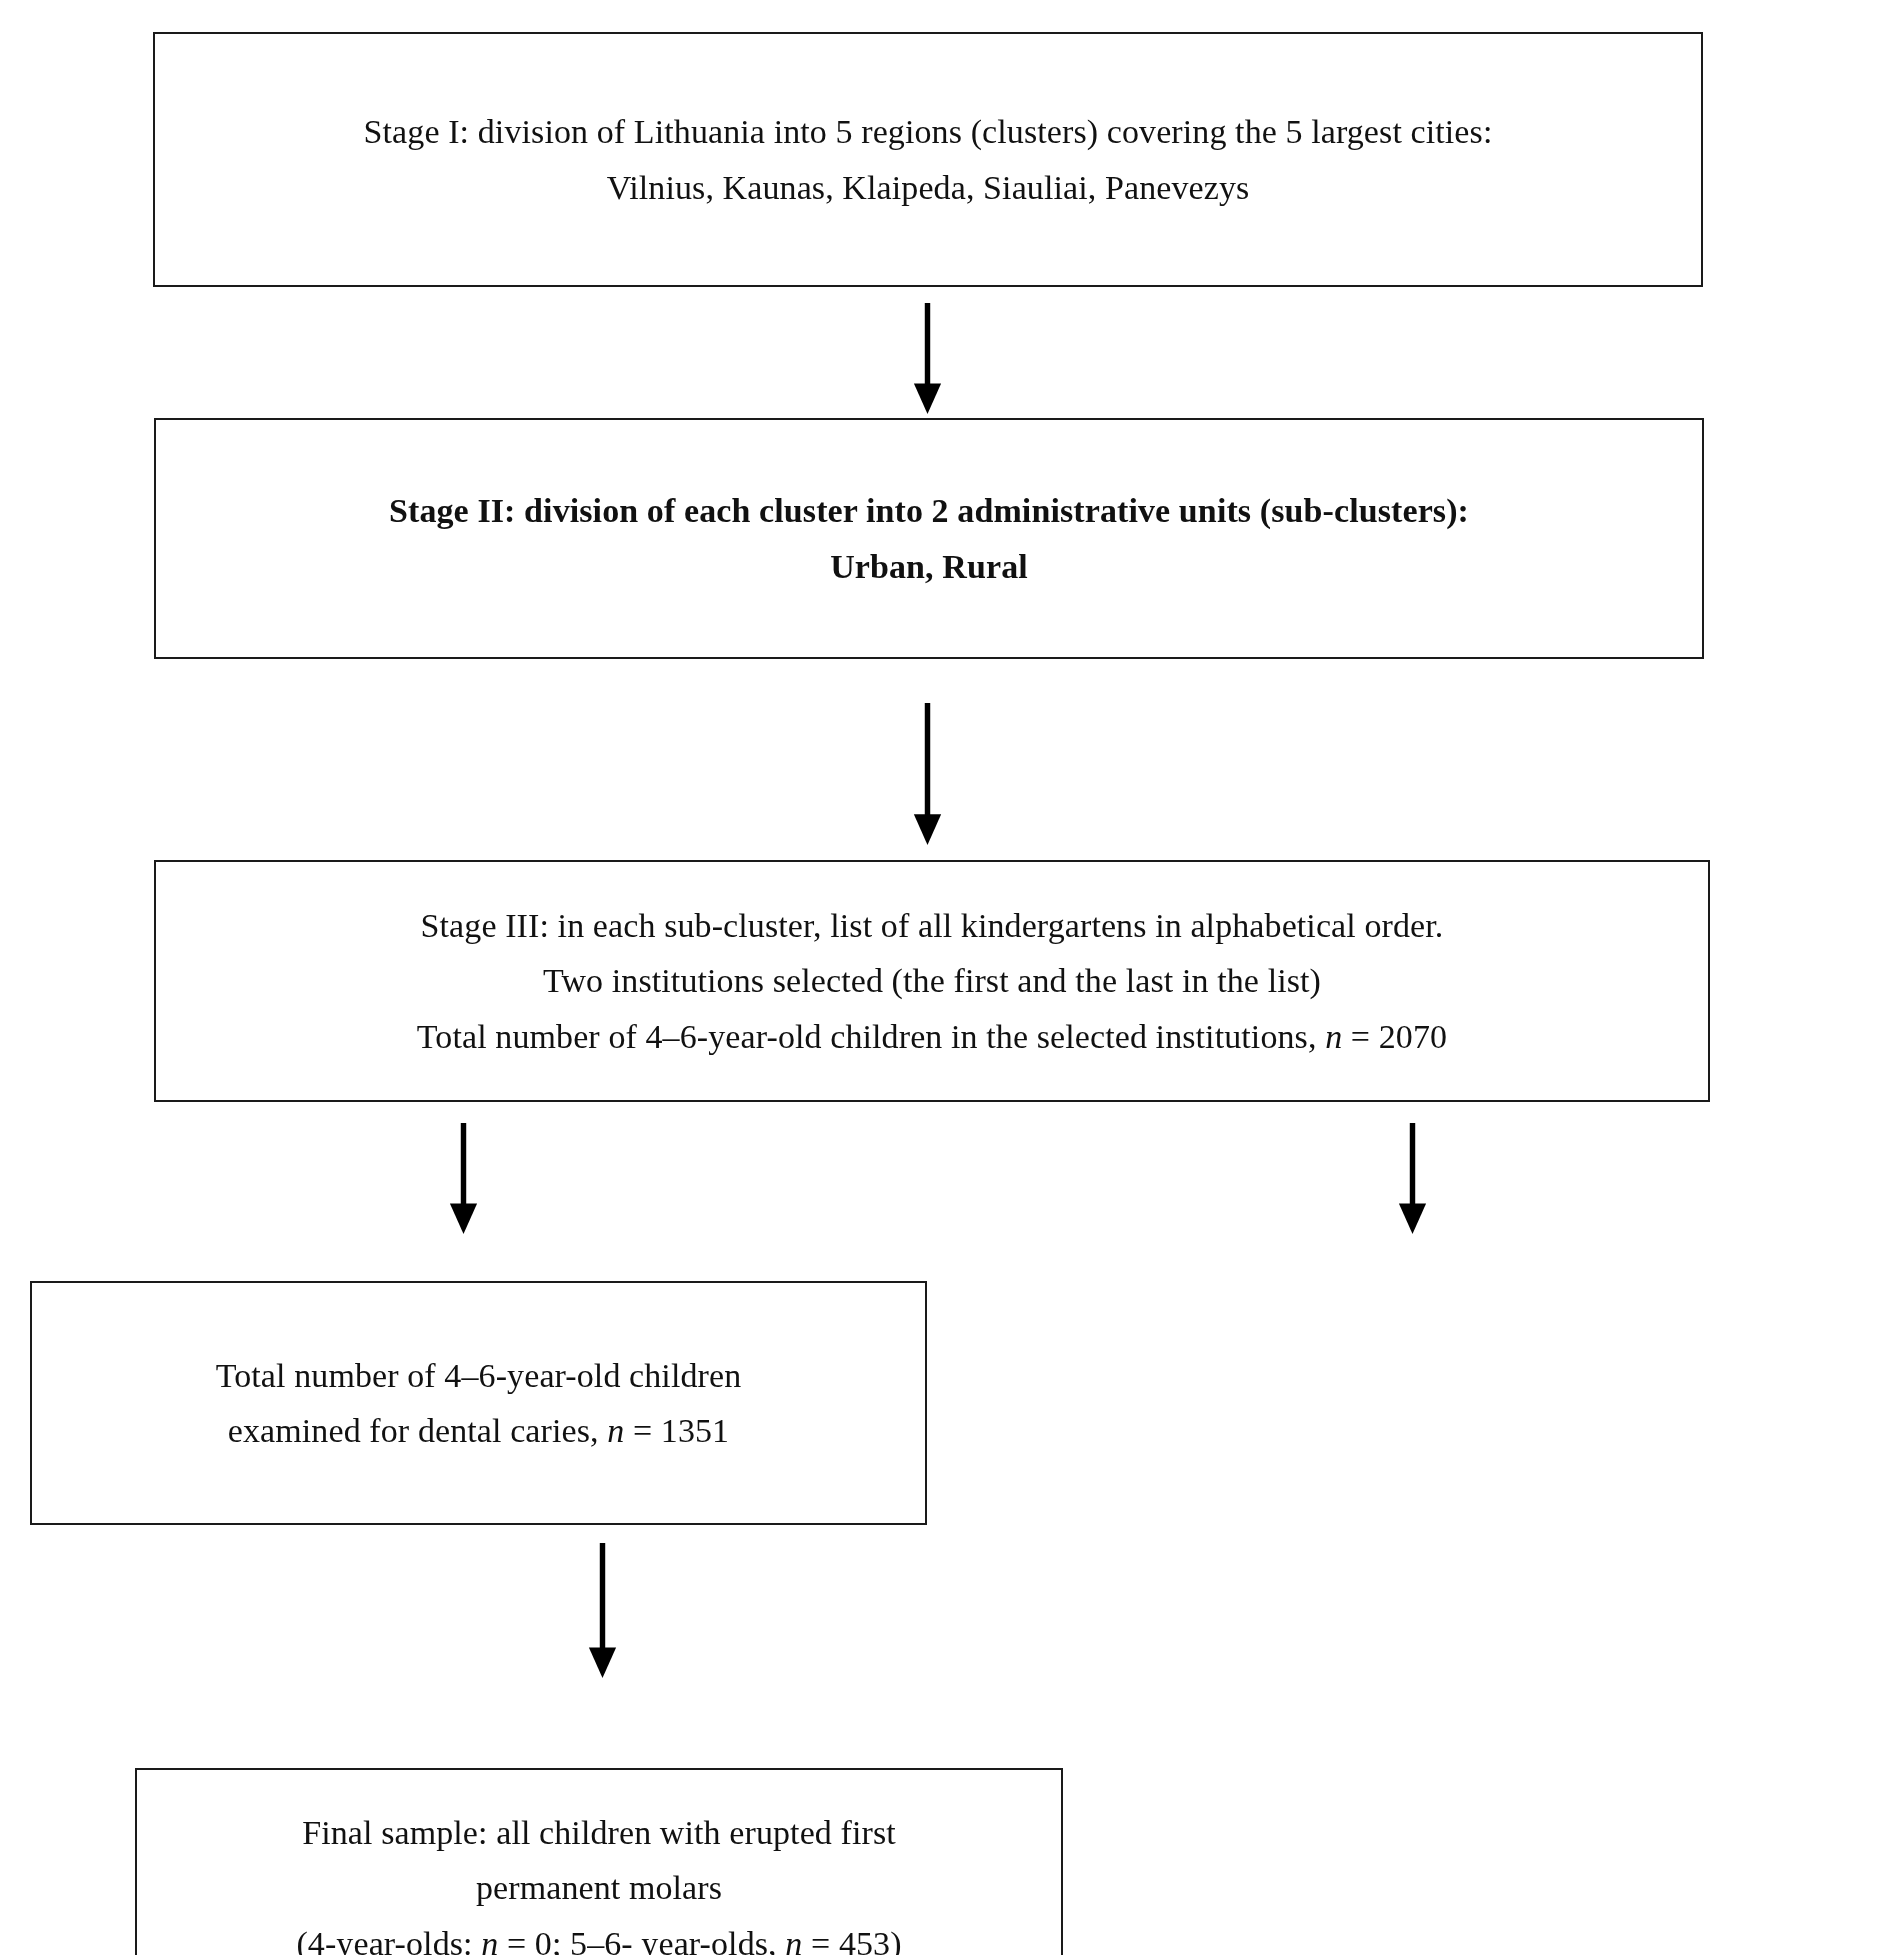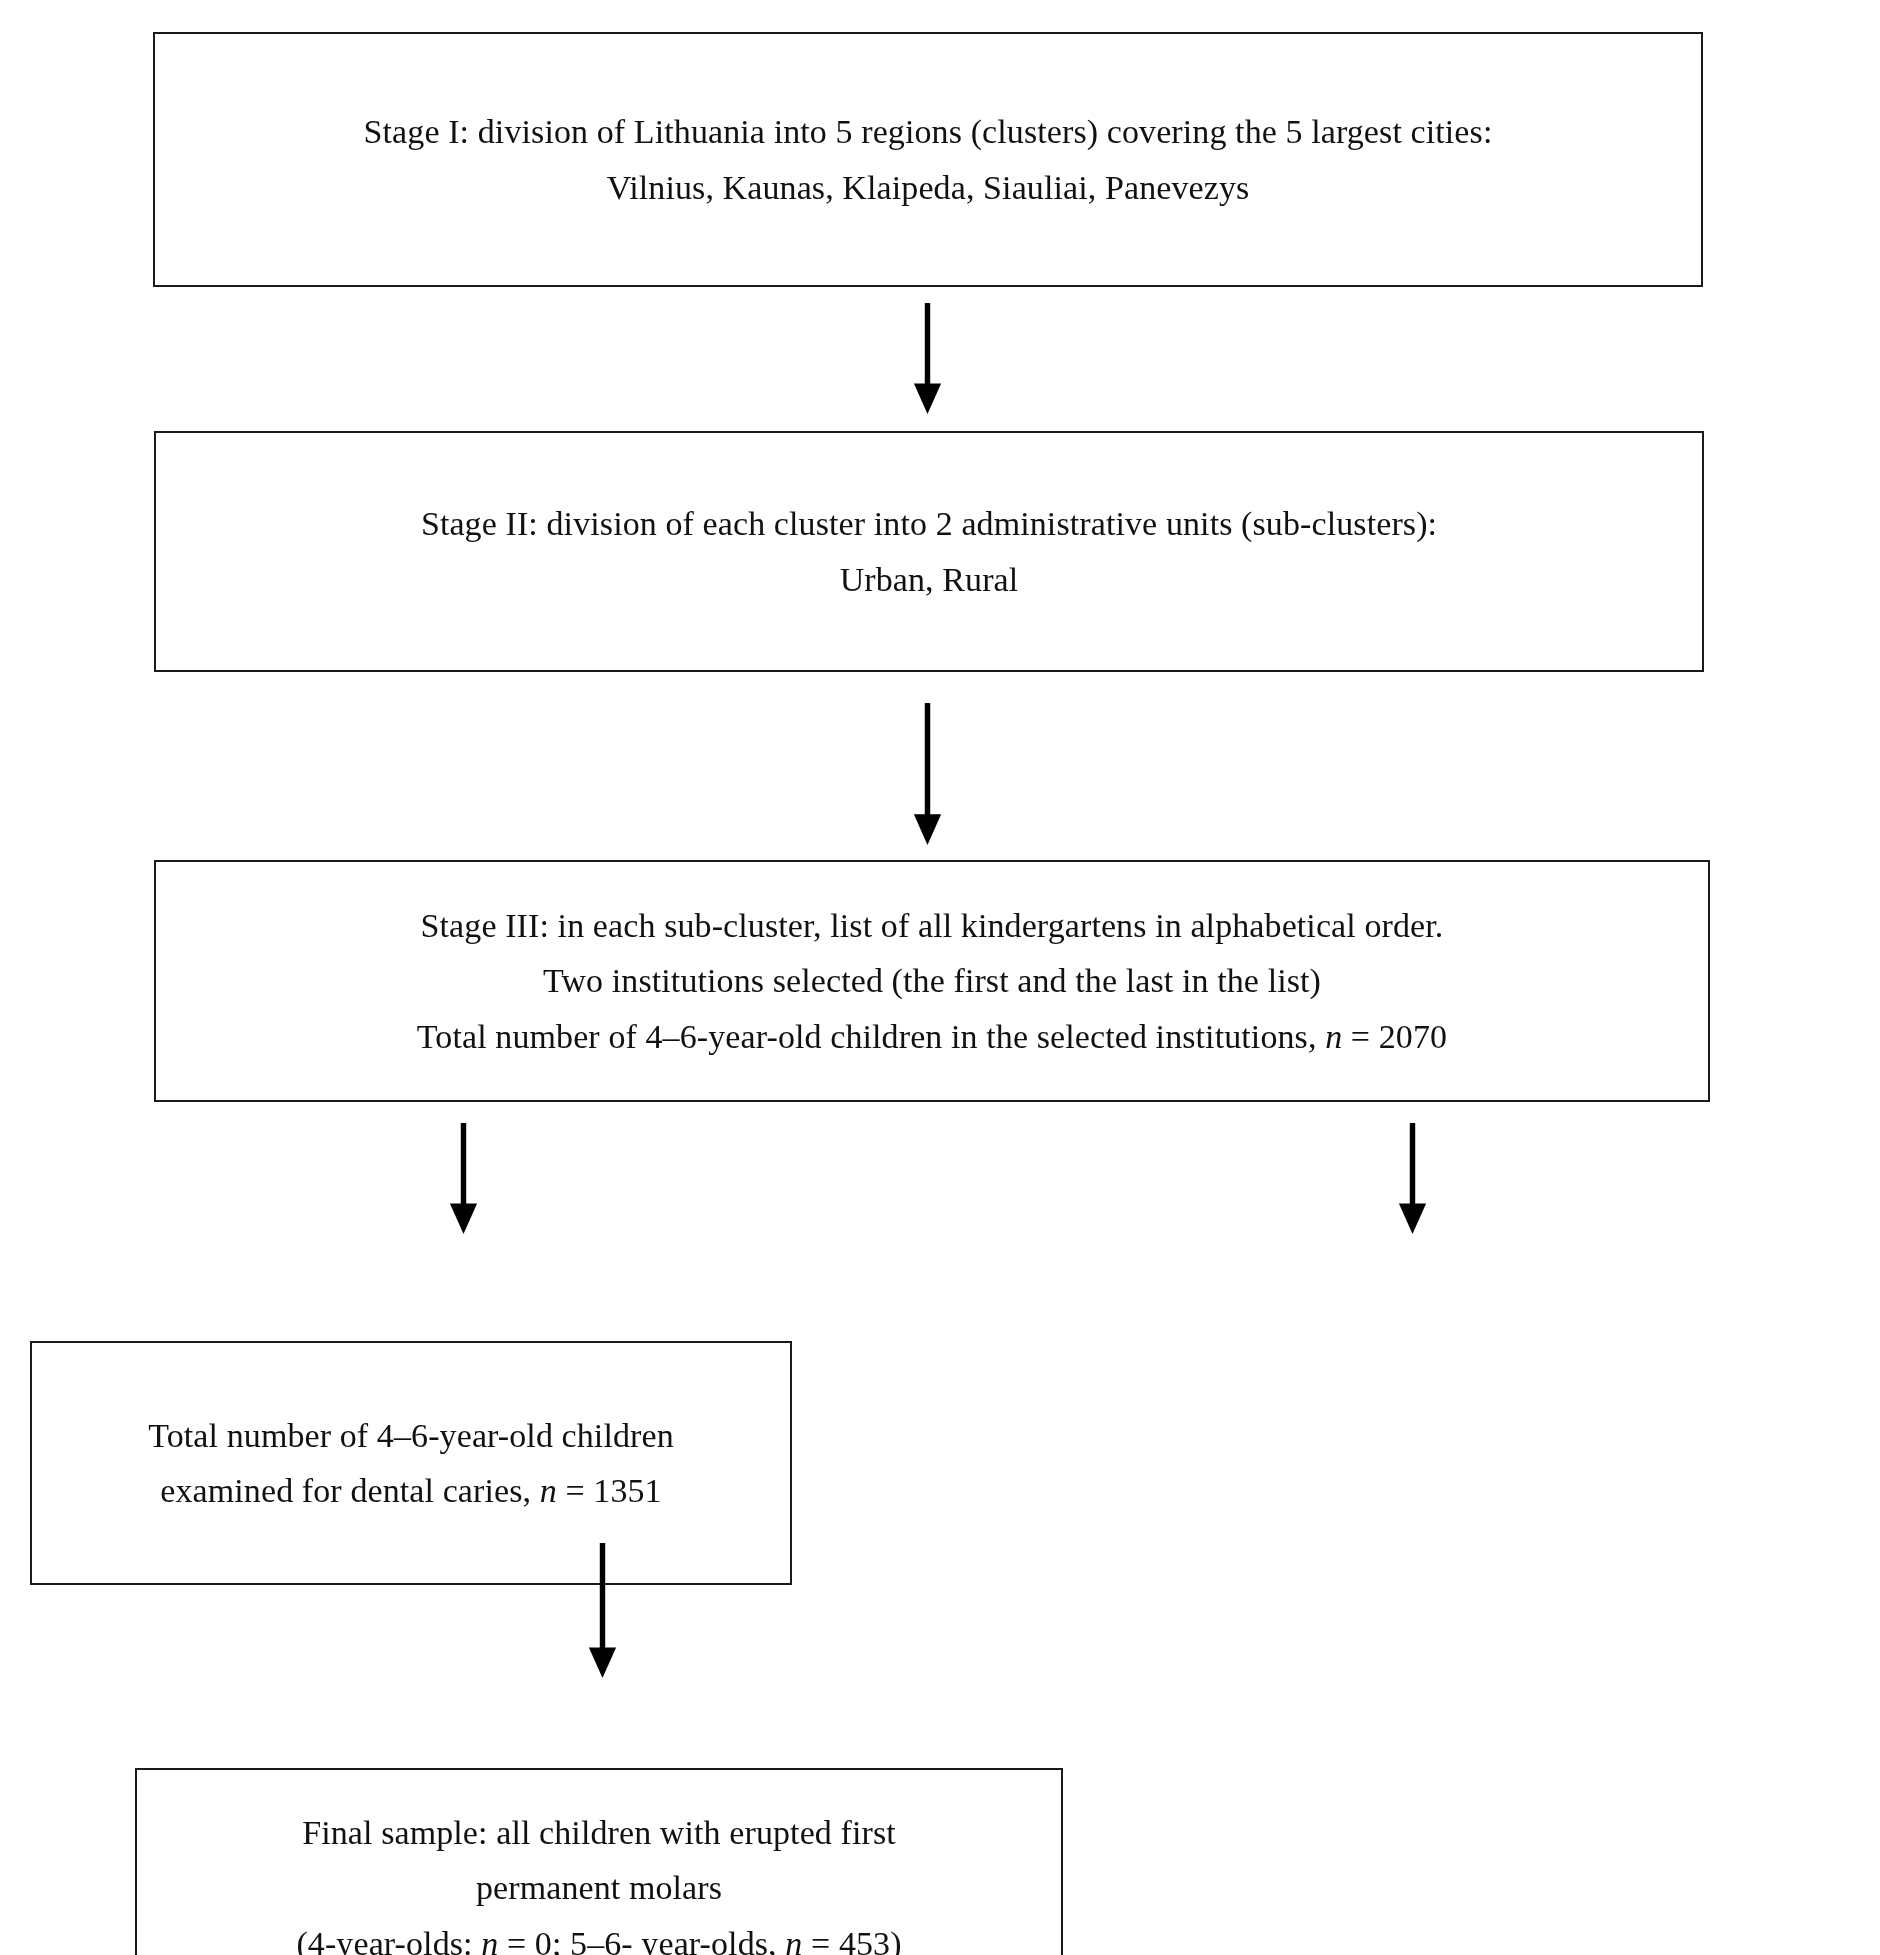--- a/index.html
+++ b/index.html
@@ -53,21 +53,21 @@
     <div class="node-text">Stage I: division of Lithuania into 5 regions (clusters) covering the 5 largest cities:<br>Vilnius, Kaunas, Klaipeda, Siauliai, Panevezys</div>
   </div>
 
   <div class="connector" style="left:911px; top:303px; width:33px; height:112px;">
     <svg width="33" height="112" viewBox="0 0 60 206" aria-hidden="true">
       <rect x="25" y="0" width="10" height="150" fill="#000000"></rect>
       <polygon points="5,148 55,148 30,204" fill="#000000"></polygon>
     </svg>
   </div>
 
-  <div class="node-box" style="left:154px; top:431px; width:1550px; height:241px;">
+  <div class="node-box" style="left:154px; top:418px; width:1550px; height:241px;font-weight:bold;">
     <div class="node-text">Stage II: division of each cluster into 2 administrative units (sub-clusters):<br>Urban,  Rural</div>
   </div>
 
   <div class="connector" style="left:911px; top:703px; width:33px; height:143px;">
     <svg width="33" height="143" viewBox="0 0 60 262" aria-hidden="true">
       <rect x="25" y="0" width="10" height="206" fill="#000000"></rect>
       <polygon points="5,204 55,204 30,260" fill="#000000"></polygon>
     </svg>
   </div>
 
@@ -82,21 +82,21 @@
     </svg>
   </div>
 
   <div class="connector" style="left:1396px; top:1123px; width:33px; height:112px;">
     <svg width="33" height="112" viewBox="0 0 60 206" aria-hidden="true">
       <rect x="25" y="0" width="10" height="150" fill="#000000"></rect>
       <polygon points="5,148 55,148 30,204" fill="#000000"></polygon>
     </svg>
   </div>
 
-  <div class="node-box" style="left:30px; top:1341px; width:762px; height:244px;">
+  <div class="node-box" style="left:30px; top:1281px; width:897px; height:244px;">
     <div class="node-text">Total number of 4–6-year-old children<br>examined for dental caries, <span class="ital">n</span> = 1351</div>
   </div>
 
 
   <div class="connector" style="left:586px; top:1543px; width:33px; height:136px;">
     <svg width="33" height="136" viewBox="0 0 60 250" aria-hidden="true">
       <rect x="25" y="0" width="10" height="194" fill="#000000"></rect>
       <polygon points="5,192 55,192 30,248" fill="#000000"></polygon>
     </svg>
   </div>

